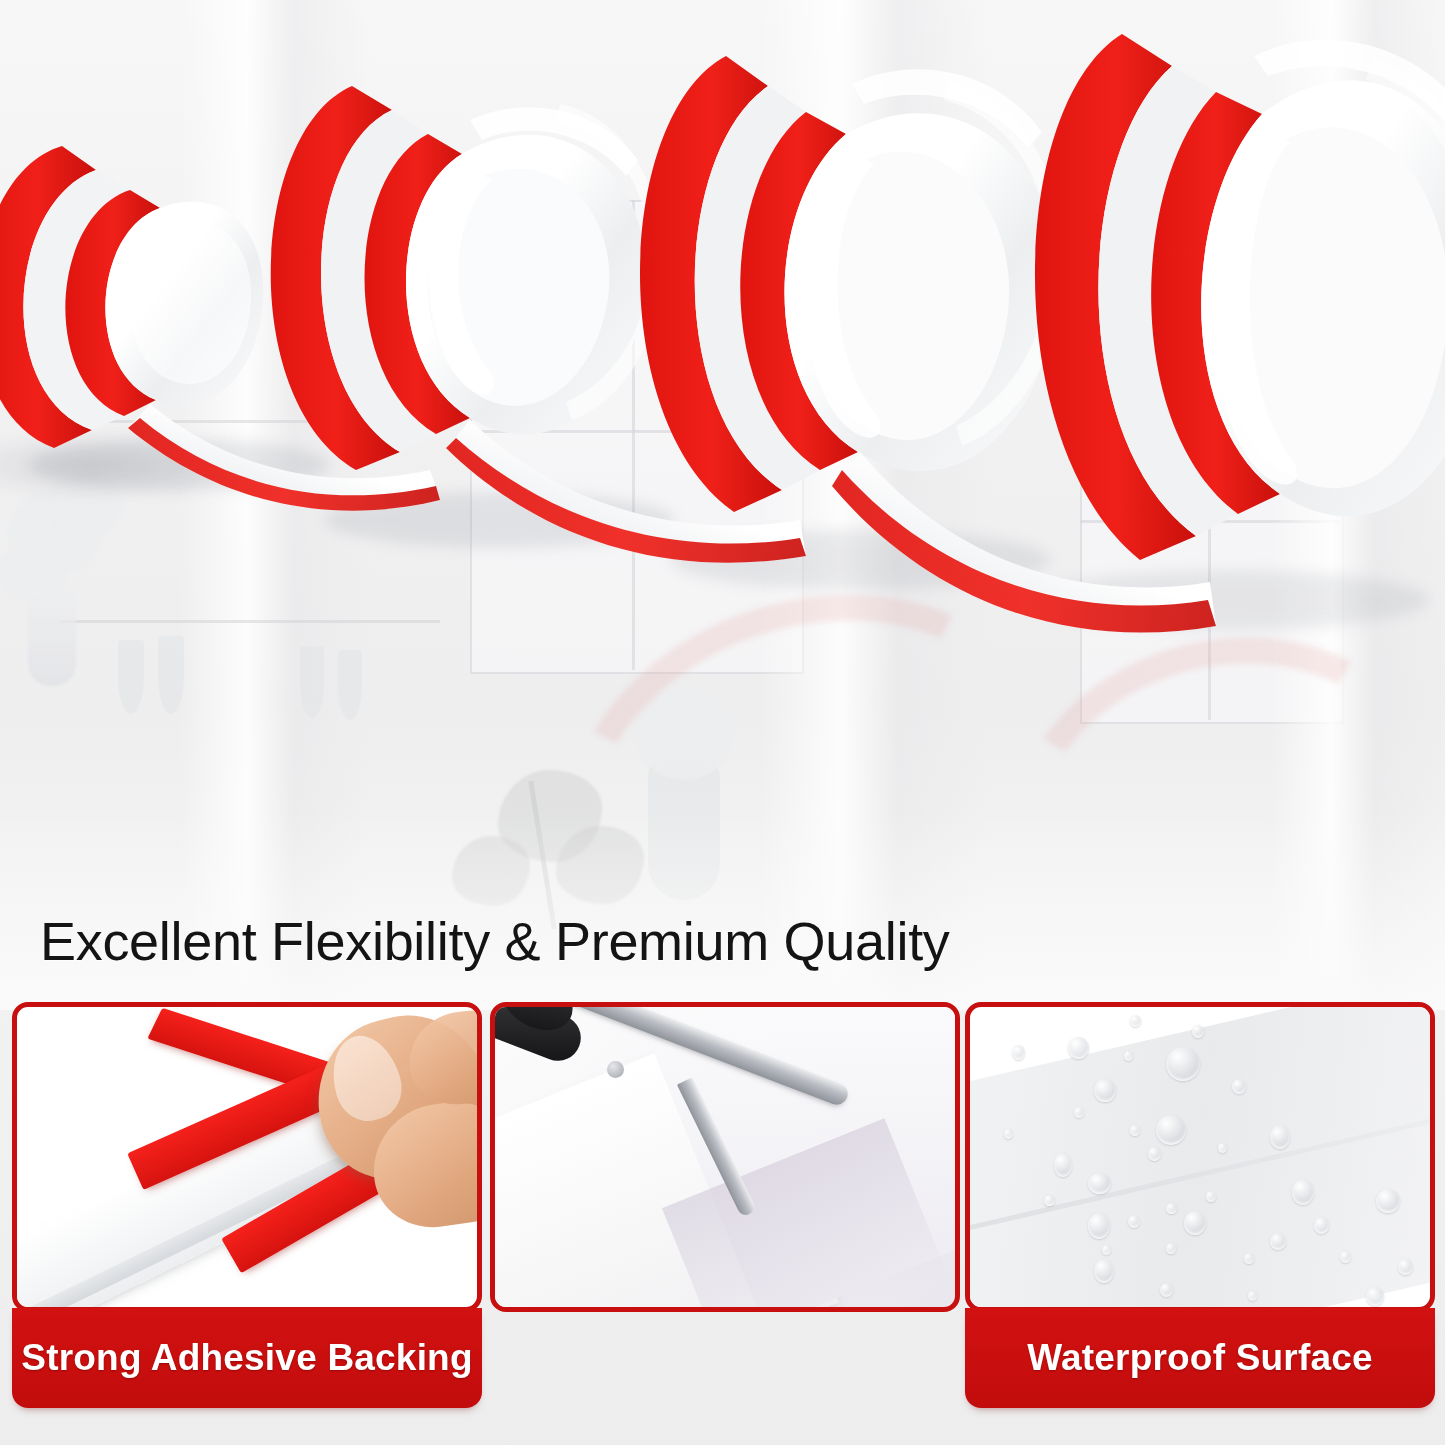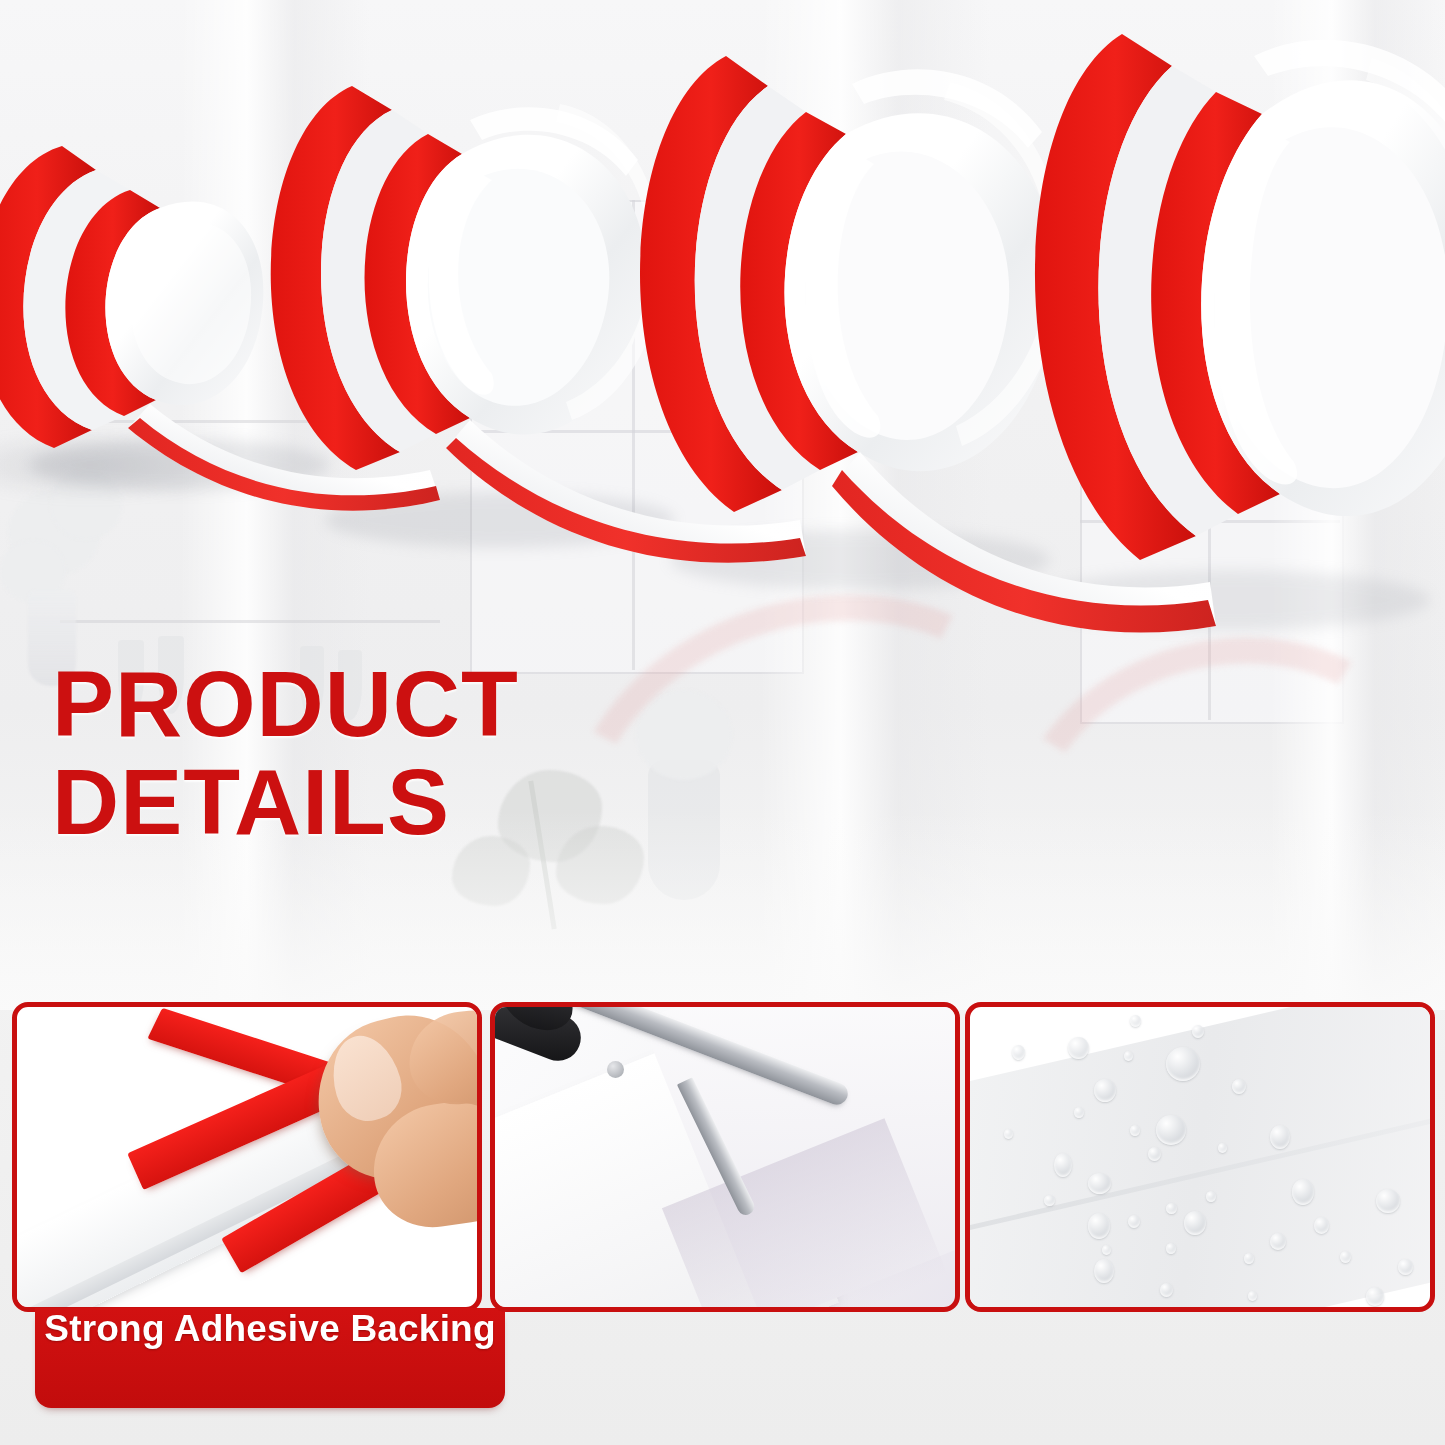--- a/index.html
+++ b/index.html
@@ -74,23 +74,22 @@
     position:relative;height:310px;width:100%;
     border:5px solid #C80F0F;border-radius:16px;
     background:#ffffff;overflow:hidden;
     box-sizing:border-box;
   }
   .caption{
     position:relative;margin-top:-4px;
     height:100px;width:100%;
     background:linear-gradient(180deg,#D21111 0%,#C20C0C 100%);
     border-radius:0 0 16px 16px;
-    display:flex;justify-content:center;
+    display:flex;align-items:center;justify-content:center;
     box-shadow:0 5px 9px -5px rgba(120,30,30,.55);
-    margin-left:23px;
   }
   .caption span{
     color:#ffffff;font-weight:bold;font-size:37px;letter-spacing:.2px;
     text-shadow:0 1px 2px rgba(90,0,0,.45);
     white-space:nowrap;
   }
 
   
   .tape-strip{position:absolute;background:linear-gradient(180deg,#ffffff,#eceef0);}
   .red-liner{position:absolute;background:linear-gradient(180deg,#F5201B,#D6130F);border-radius:3px;}
@@ -248,24 +247,21 @@
         <path d="M 1264 128 C 1204 192 1194 404 1258 470 C 1282 494 1306 486 1294 462 C 1232 388 1240 196 1290 142 Z" fill="#ffffff" opacity=".85"></path>
         <path d="M 1372 58 C 1452 84 1500 180 1494 296 L 1476 296 C 1480 190 1438 106 1366 80 Z" fill="#ffffff" opacity=".55"></path>
       </g>
 
       <path d="M 470 120 C 520 96 596 104 638 160 L 626 176 C 592 132 528 120 482 140 Z" fill="#ffffff" opacity=".85"></path>
       <path d="M 852 84 C 910 56 994 66 1042 132 L 1028 148 C 988 96 916 84 864 104 Z" fill="#ffffff" opacity=".85"></path>
       <path d="M 1254 56 C 1318 24 1412 38 1466 112 L 1450 128 C 1404 68 1326 54 1268 76 Z" fill="#ffffff" opacity=".85"></path>
     </svg>
   </div>
 
-  <div class="headline">
-    <div class="line">PRODUCT</div>
-    <div class="line">DETAILS</div>
-  </div>
+  <div class="subtitle">Excellent Flexibility &amp; Premium Quality</div>
 
   <div class="features">
 
     <div class="feature f1">
       <div class="photo">
 
         <div class="tape-strip" style="left:-60px;top:150px;width:470px;height:96px;transform:rotate(-26deg);box-shadow:0 6px 12px -6px rgba(140,143,150,.5);"></div>
         <div class="tape-strip" style="left:-60px;top:222px;width:470px;height:16px;transform:rotate(-26deg);background:linear-gradient(180deg,#e6e8ea,#d6d9dd);"></div>
 
         <div class="red-liner" style="left:132px;top:36px;width:238px;height:34px;transform:rotate(18deg) skewX(-8deg);box-shadow:0 4px 8px -4px rgba(150,30,25,.6);"></div>
@@ -332,16 +328,19 @@
         <div class="drop" style="left:132px;top:238px;width:9px;height:10px;"></div>
         <div class="drop" style="left:196px;top:236px;width:10px;height:11px;"></div>
         <div class="drop" style="left:124px;top:252px;width:20px;height:24px;"></div>
         <div class="drop" style="left:274px;top:246px;width:10px;height:11px;"></div>
         <div class="drop" style="left:370px;top:244px;width:11px;height:12px;"></div>
         <div class="drop" style="left:428px;top:252px;width:15px;height:16px;"></div>
         <div class="drop" style="left:190px;top:276px;width:13px;height:14px;"></div>
         <div class="drop" style="left:396px;top:280px;width:18px;height:19px;"></div>
         <div class="drop" style="left:278px;top:284px;width:9px;height:10px;"></div>
       </div>
+      <div class="caption">
+        <span>Waterproof Surface</span>
+      </div>
     </div>
 
   </div>
 </div>
 
 </body></html>

